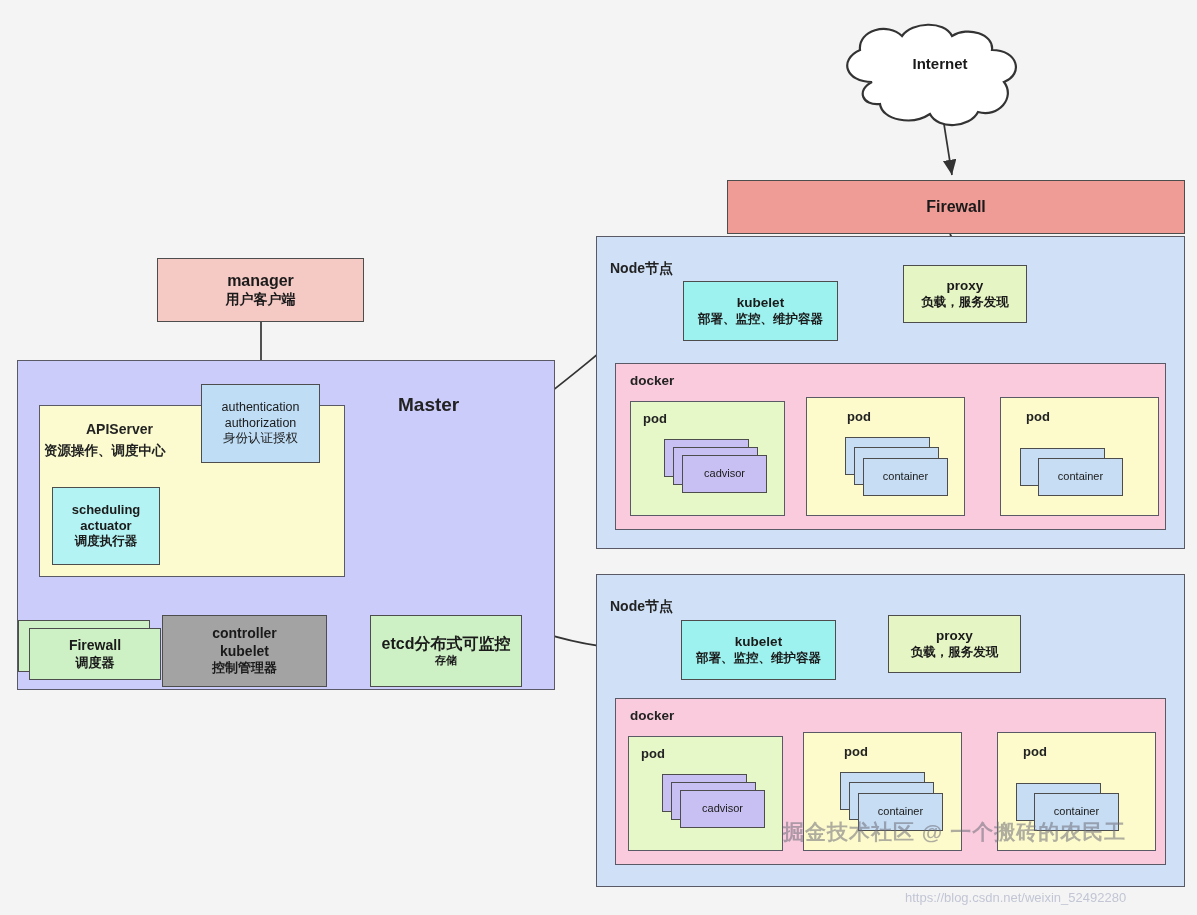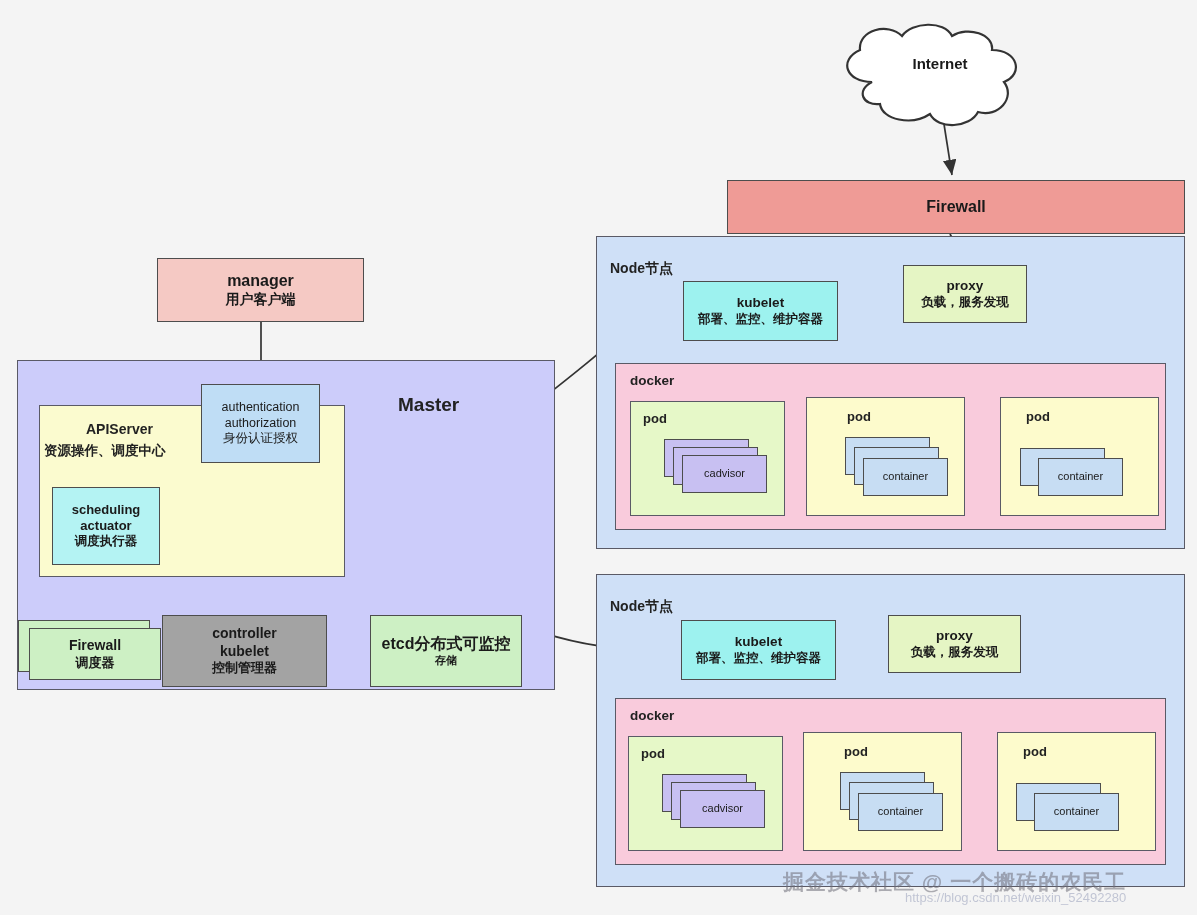--- a/index.html
+++ b/index.html
@@ -215,16 +215,16 @@
   </div>
 
   <div class="grp" style="left:997px;top:732px;width:159px;height:119px;background:#fdfbcc;">
     <span class="glabel" style="left:25px;top:11px;font-size:13px;">pod</span>
   </div>
   <div class="box" style="left:1016px;top:783px;width:85px;height:38px;background:#c7ddf3;"></div>
   <div class="box" style="left:1034px;top:793px;width:85px;height:38px;background:#c7ddf3;">
     <span class="ln" style="font-size:11px">container</span>
   </div>
 
-  <div class="wm" style="left:783px;top:868px;font-size:21px;letter-spacing:1px;">掘金技术社区 @ 一个搬砖的农民工</div>
+  <div class="wm" style="left:783px;top:818px;font-size:21px;letter-spacing:1px;">掘金技术社区 @ 一个搬砖的农民工</div>
   <div class="wm2" style="left:905px;top:890px;font-size:13px;">https://blog.csdn.net/weixin_52492280</div>
 
 </div>
 
 </body></html>

